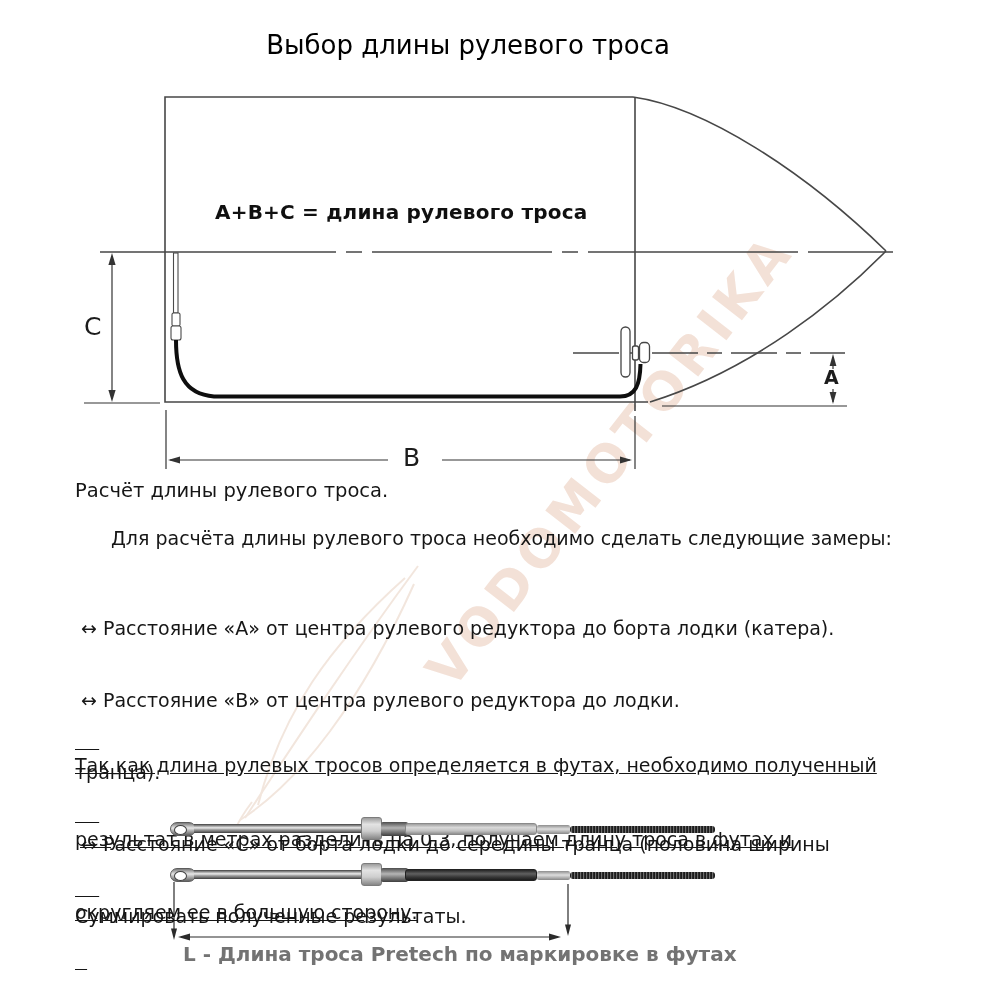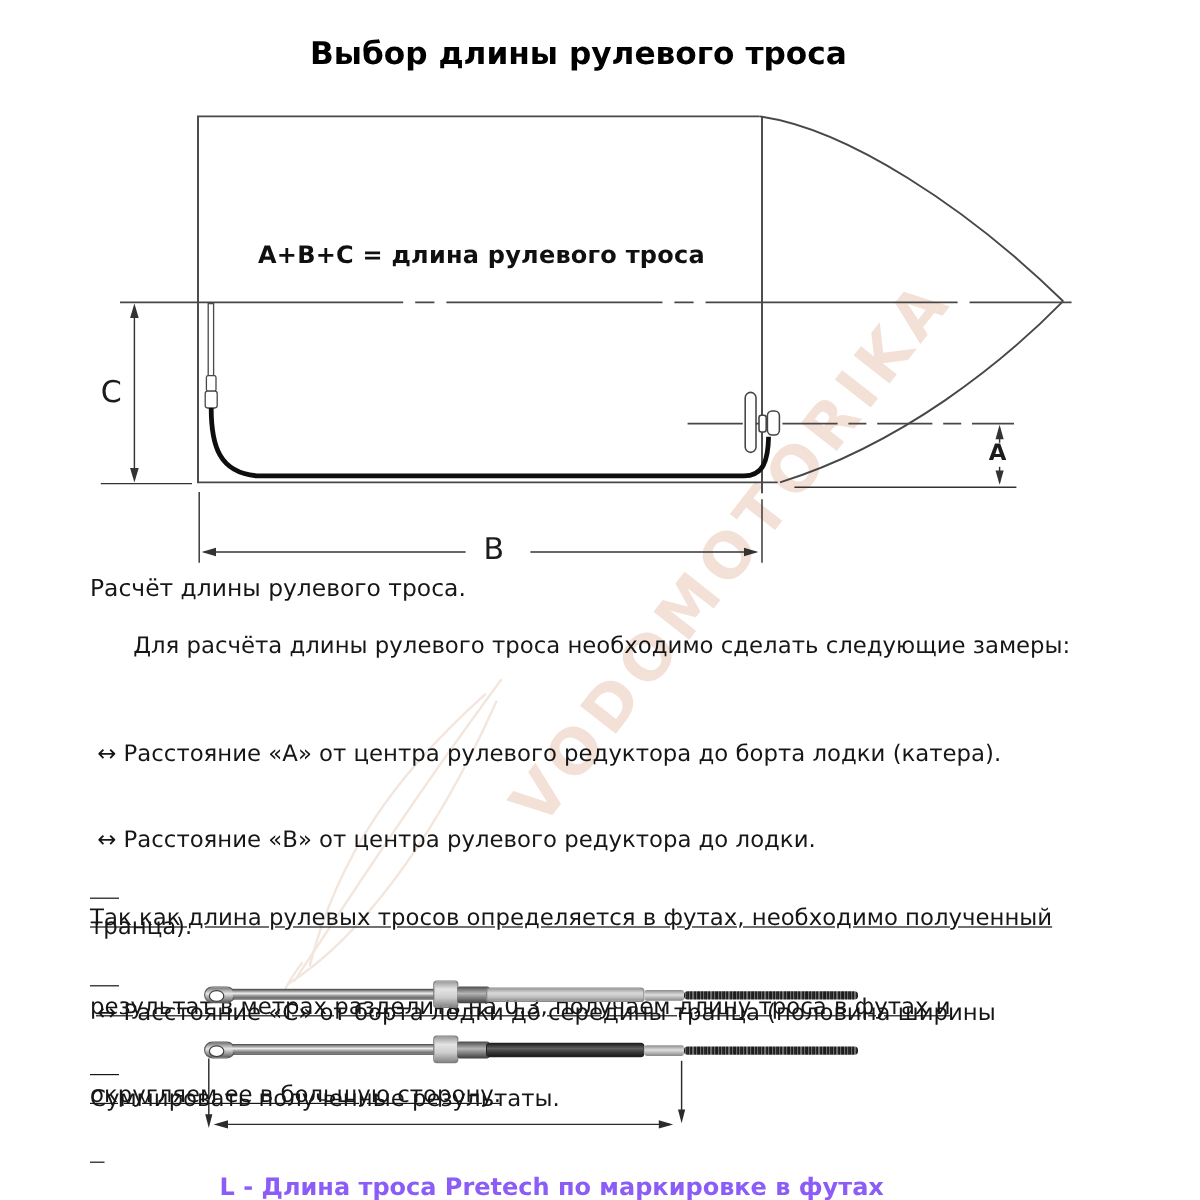--- a/index.html
+++ b/index.html
@@ -1,34 +1,34 @@
 <!DOCTYPE html>
 <html><head>
 <meta charset="utf-8">
 <style>
   html,body{margin:0;padding:0;background:#ffffff;}
   .page{position:relative;width:1000px;height:1000px;background:#fff;overflow:hidden;
         font-family:"DejaVu Sans", sans-serif;color:#111;}
   .abs{position:absolute;}
-  .title{top:30px;left:0;width:936px;text-align:center;font-size:26px;font-weight:bold;color:#000;padding-left:14px;}
+  .title{top:30px;left:0;width:936px;text-align:center;font-size:26px;font-weight:normal;color:#000;}
   .formula{top:200px;left:215px;font-size:20px;font-weight:bold;color:#101010;letter-spacing:.2px;}
   .dimlabel{color:#1c1c1c;}
   .lblC{top:312px;left:84px;font-size:25px;}
   .lblB{top:443px;left:403px;font-size:25px;}
   .lblA{top:366px;left:824px;font-size:19px;font-weight:bold;}
   .watermark{top:430px;left:330px;width:560px;text-align:center;
              font-size:52px;font-weight:bold;letter-spacing:6px;
              transform:rotate(-52deg);transform-origin:center;
              pointer-events:none;}
   .txt{left:75px;width:880px;font-size:19px;line-height:24px;color:#161616;}
   .heading{top:479px;font-weight:normal;font-size:19.5px;}
   .intro{top:526px;margin-left:36px;}
   .measures{top:568px;white-space:pre;}
   .feet{top:704px;line-height:24.5px;white-space:pre;text-decoration:underline;}
-  .caption{top:942px;left:183px;font-size:20px;font-weight:bold;color:#8b5cf6;margin-top:35px;}
+  .caption{top:942px;left:183px;font-size:20px;font-weight:bold;color:#737373;}
   svg{position:absolute;top:0;left:0;}
   
   .part{position:absolute;box-sizing:border-box;}
   .eye{width:26px;height:14px;border-radius:8px;border:1px solid #5d5d5d;
        background:linear-gradient(180deg,#7a7a7a,#e6e6e6 42%,#a9a9a9 68%,#636363);}
   .hole{width:11px;height:8px;border-radius:50%;background:#fff;border:1px solid #3f3f3f;
         position:absolute;left:3px;top:2px;}
   .shaft{height:9px;background:linear-gradient(180deg,#6e6e6e,#ececec 40%,#a3a3a3 65%,#5d5d5d);
          border-top:1px solid #555;border-bottom:1px solid #4c4c4c;}
   .nut{width:21px;height:23px;border-radius:3px;border:1px solid #7c7c7c;

